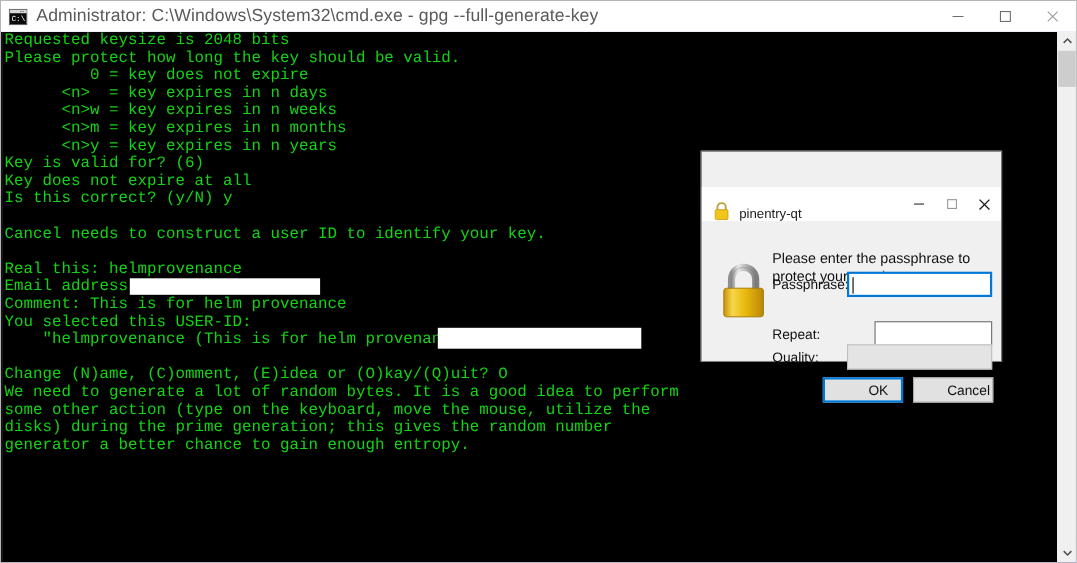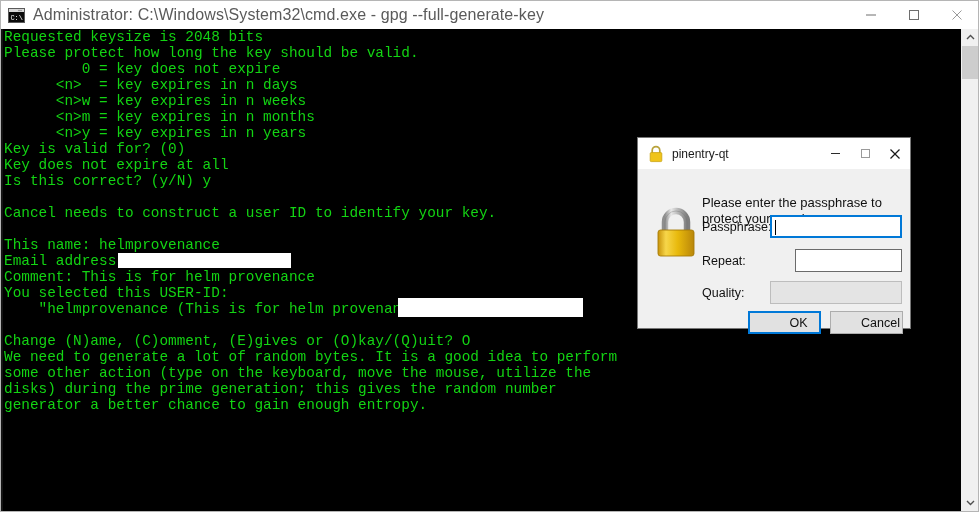--- a/index.html
+++ b/index.html
@@ -157,23 +157,24 @@
     box-sizing: border-box;
     box-shadow: 0 0 0 0 rgba(0,0,0,0);
     display: flex;
     flex-direction: column;
   }
   .dlg-titlebar {
     height: 31px;
     min-height: 31px;
     background: #ffffff;
     display: flex;
-    align-items: center;
-    position: relative;
-    box-sizing: border-box;
+    align-items: flex-end;
+    position: relative;
+    box-sizing: border-box;
+    margin-top: 32px;
   }
   .dlg-lock-icon {
     margin-left: 10px;
     margin-right: 8px;
     width: 16px; height: 18px;
     flex: 0 0 auto;
   }
   .dlg-title-text {
     font-size: 12px;
     color: #1a1a1a;
@@ -218,21 +219,21 @@
   }
   .dlg-row {
     position: absolute;
     left: 64px;
     width: 200px;
     height: 23px;
     display: flex;
     align-items: center;
   }
   .dlg-row-passphrase { top: 46px; }
-  .dlg-row-repeat { top: 80px; gap: 25px; }
+  .dlg-row-repeat { top: 91px; gap: 25px; }
   .dlg-row-quality { top: 112px; }
   .dlg-label {
     font-size: 12.5px;
     color: #101010;
     width: 68px;
     flex: 0 0 68px;
     font-family: "Liberation Sans", sans-serif;
   }
   .dlg-input {
     flex: 1 1 auto;
@@ -325,33 +326,33 @@
 
     <div class="console-body">
       <div class="console-text-area" id="terminal">
           <div class="term-line">Requested keysize is 2048 bits</div>
           <div class="term-line">Please protect how long the key should be valid.</div>
           <div class="term-line">         0 = key does not expire</div>
           <div class="term-line">      &lt;n&gt;  = key expires in n days</div>
           <div class="term-line">      &lt;n&gt;w = key expires in n weeks</div>
           <div class="term-line">      &lt;n&gt;m = key expires in n months</div>
           <div class="term-line">      &lt;n&gt;y = key expires in n years</div>
-          <div class="term-line">Key is valid for? (0)</div>
+          <div class="term-line">Key is valid for? (6)</div>
           <div class="term-line">Key does not expire at all</div>
           <div class="term-line">Is this correct? (y/N) y</div>
           <div class="term-line blank"> </div>
           <div class="term-line">Cancel needs to construct a user ID to identify your key.</div>
           <div class="term-line blank"> </div>
-          <div class="term-line">This name: helmprovenance</div>
+          <div class="term-line">Real this: helmprovenance</div>
           <div class="term-line">Email address:</div>
           <div class="term-line">Comment: This is for helm provenance</div>
           <div class="term-line">You selected this USER-ID:</div>
           <div class="term-line">    "helmprovenance (This is for helm provenance)                "</div>
           <div class="term-line blank"> </div>
-          <div class="term-line">Change (N)ame, (C)omment, (E)gives or (O)kay/(Q)uit? O</div>
+          <div class="term-line">Change (N)ame, (C)omment, (E)idea or (O)kay/(Q)uit? O</div>
           <div class="term-line">We need to generate a lot of random bytes. It is a good idea to perform</div>
           <div class="term-line">some other action (type on the keyboard, move the mouse, utilize the</div>
           <div class="term-line">disks) during the prime generation; this gives the random number</div>
           <div class="term-line">generator a better chance to gain enough entropy.</div>
         </div>
 
       <div class="vscroll">
         <div class="scroll-track"></div>
         <div class="scroll-arrow" style="z-index:2">
           <svg width="9" height="7" viewBox="0 0 9 7">

